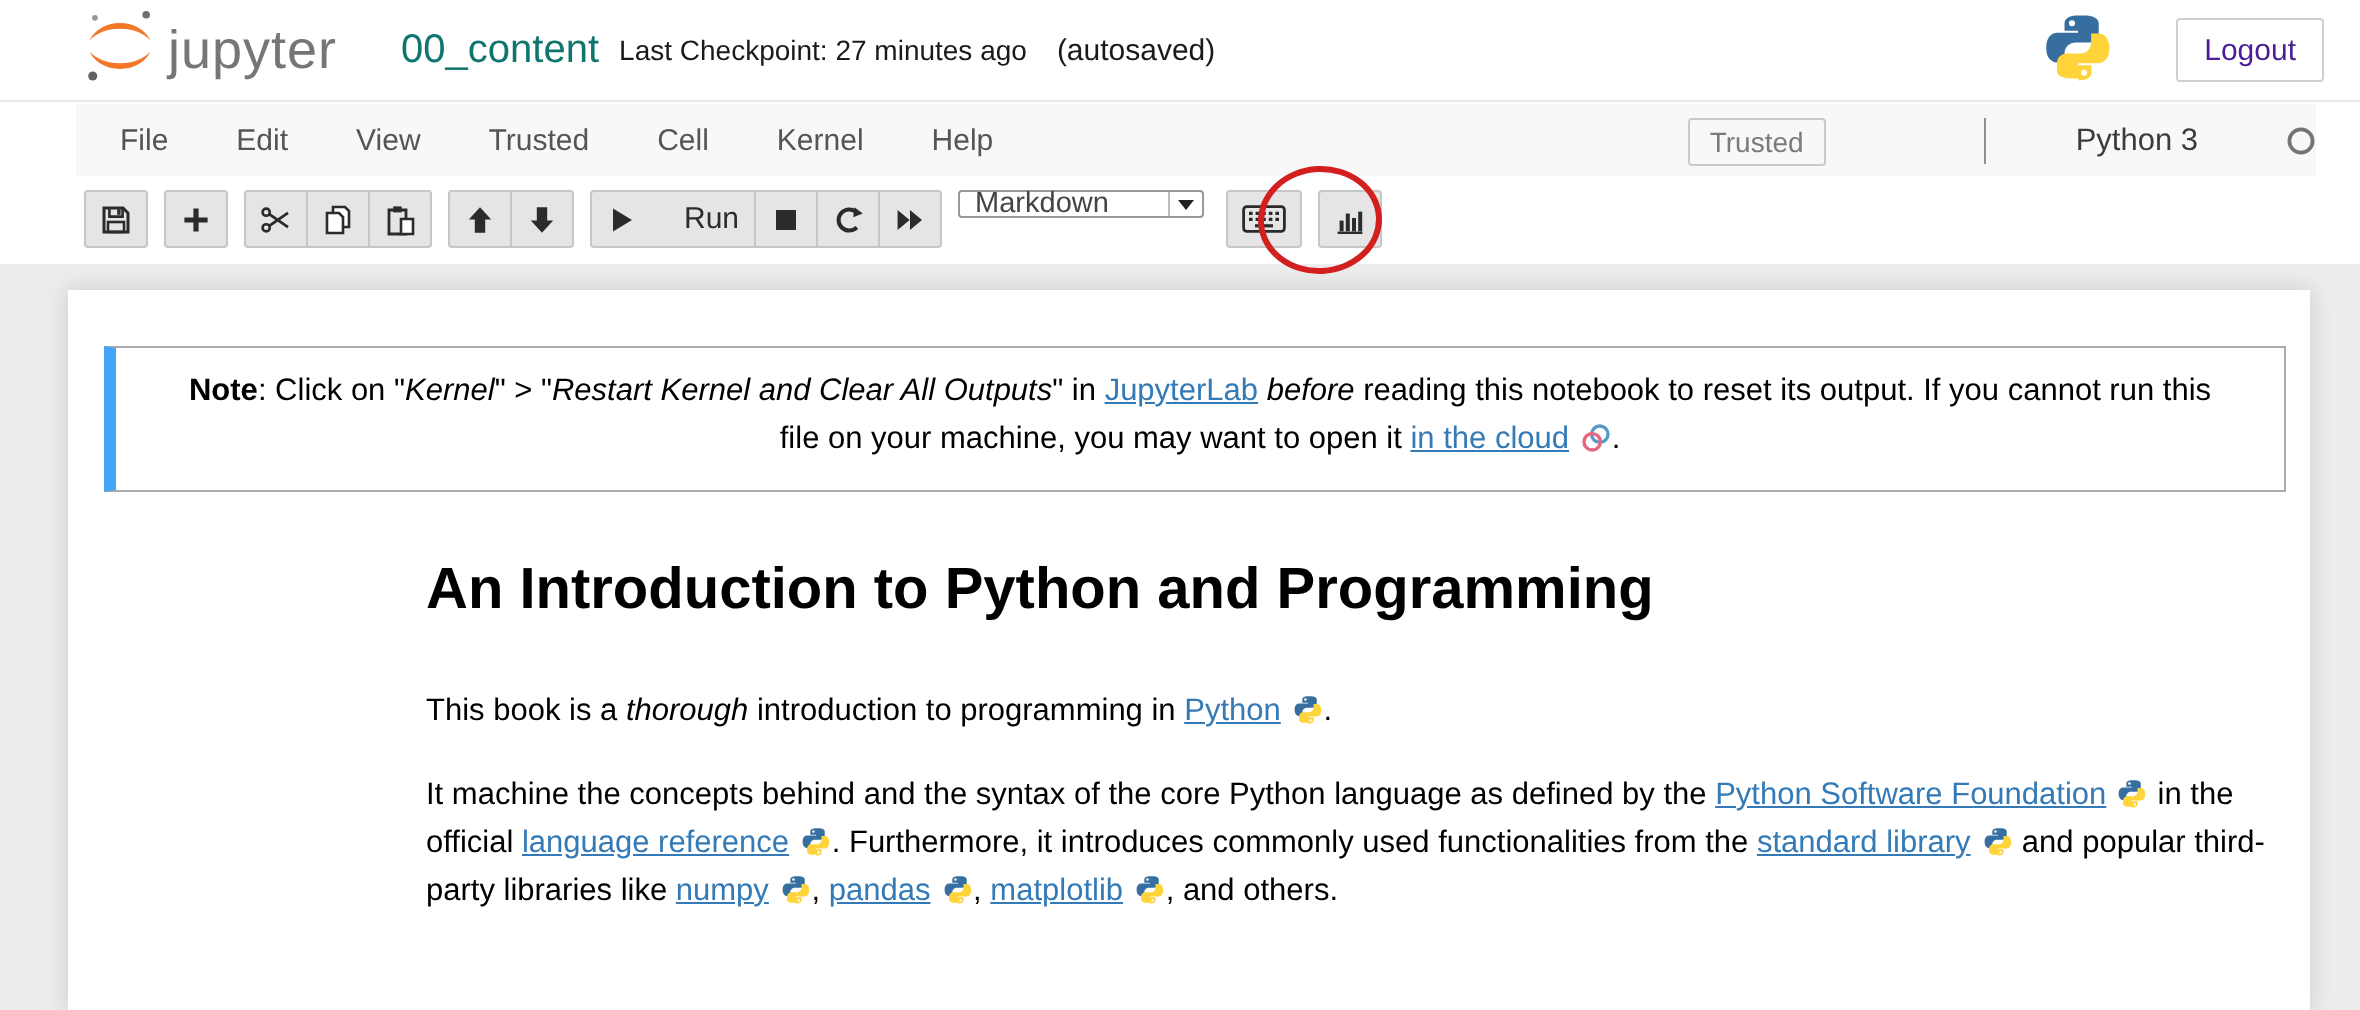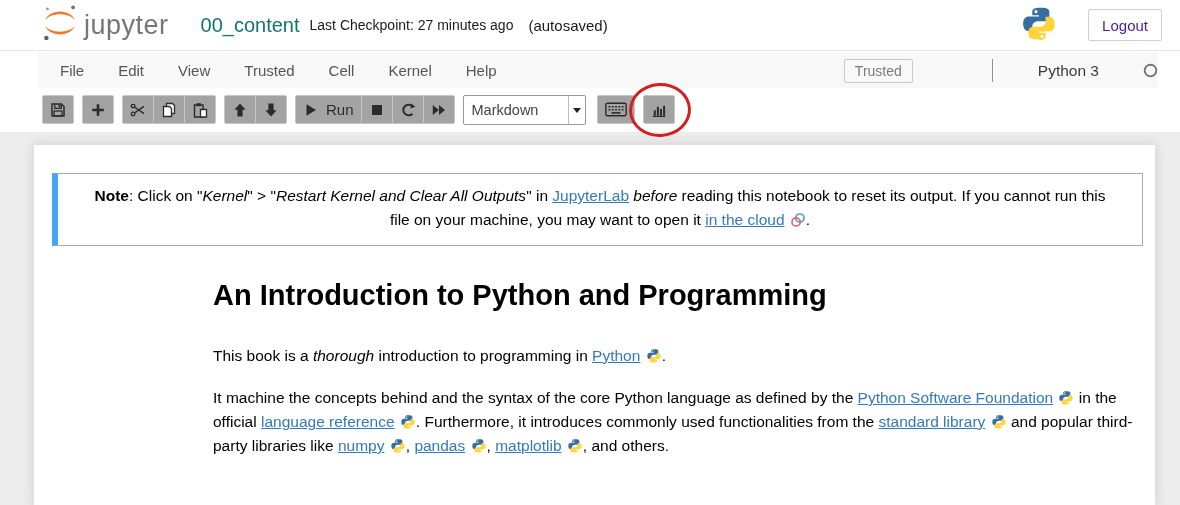--- a/index.html
+++ b/index.html
@@ -30,30 +30,30 @@
   .menu-right{margin-left:auto;display:flex;align-items:center;gap:35px;}
   .trusted-badge{border:1px solid #cacaca;border-radius:2px;color:#7b7b7b;font-size:14px;padding:3px 10px;background:transparent;}
   .kernel-divider{width:1px;height:23px;background:#8f8f8f;margin-left:44px;}
   .kernel-name{font-size:15.5px;color:#3c3c3c;margin-left:10px;}
   .kernel-indicator{margin-left:9px;width:15px;height:15px;display:flex;}
   .kernel-indicator svg{width:15px;height:15px;}
   
   .toolbar{position:absolute;top:88px;left:0;right:0;height:44px;background:#fff;border-bottom:1px solid #e2e2e2;}
   .toolbar-inner{position:absolute;left:42px;top:7px;display:flex;align-items:flex-start;}
   .btn-group{display:flex;margin-right:8px;}
-  .btn{min-width:32px;height:29px;box-sizing:border-box;background:#a3a3a3;border:1px solid #c6c6c6;
-    display:flex;align-items:center;justify-content:center;color:#2b2b2b;padding:0 7px;cursor:pointer;}
+  .btn{min-width:32px;height:29px;box-sizing:border-box;background:#e5e5e5;border:1px solid #c6c6c6;
+    display:flex;align-items:center;justify-content:center;color:#2b2b2b;padding:0 7px;cursor:pointer;gap:16px;}
   .btn+.btn{margin-left:-1px;}
   .btn-group .btn:first-child{border-radius:2px 0 0 2px;}
   .btn-group .btn:last-child{border-radius:0 2px 2px 0;}
   .btn-group .btn:only-child{border-radius:2px;}
   .btn svg{width:16px;height:16px;display:block;}
   .btn .kb svg{width:22px;height:15px;}
   .btn-label{font-size:15px;margin-left:7px;color:#2b2b2b;}
-  .nb-select{width:123px;height:30px;box-sizing:border-box;border:1px solid #989898;border-radius:2px;background:#fff;
+  .nb-select{width:123px;height:14px;box-sizing:border-box;border:1px solid #989898;border-radius:2px;background:#fff;
     display:flex;align-items:center;margin-right:11px;cursor:pointer;}
   .nb-select .sel-text{font-size:14.5px;color:#444;padding-left:8px;flex:1;}
   .sel-arrow-box{width:16px;height:100%;border-left:1px solid #bdbdbd;display:flex;align-items:center;justify-content:center;}
   .sel-caret{width:0;height:0;border-left:4px solid transparent;border-right:4px solid transparent;border-top:5px solid #222;}
   .annotation-ellipse{position:absolute;border:3.5px solid #d21f1f;border-radius:50%;transform:rotate(-3deg);pointer-events:none;}
   
   .page-body{position:absolute;top:132px;left:0;right:0;bottom:0;background:#ededed;}
   .notebook{position:absolute;top:13px;left:34px;width:1121px;bottom:0;background:#fff;
     box-shadow:0 0 10px 1px rgba(80,80,80,.18);}
   .callout{margin:28px 12px 0 18px;border:1px solid #ababab;border-left:6px solid #42a5f5;

